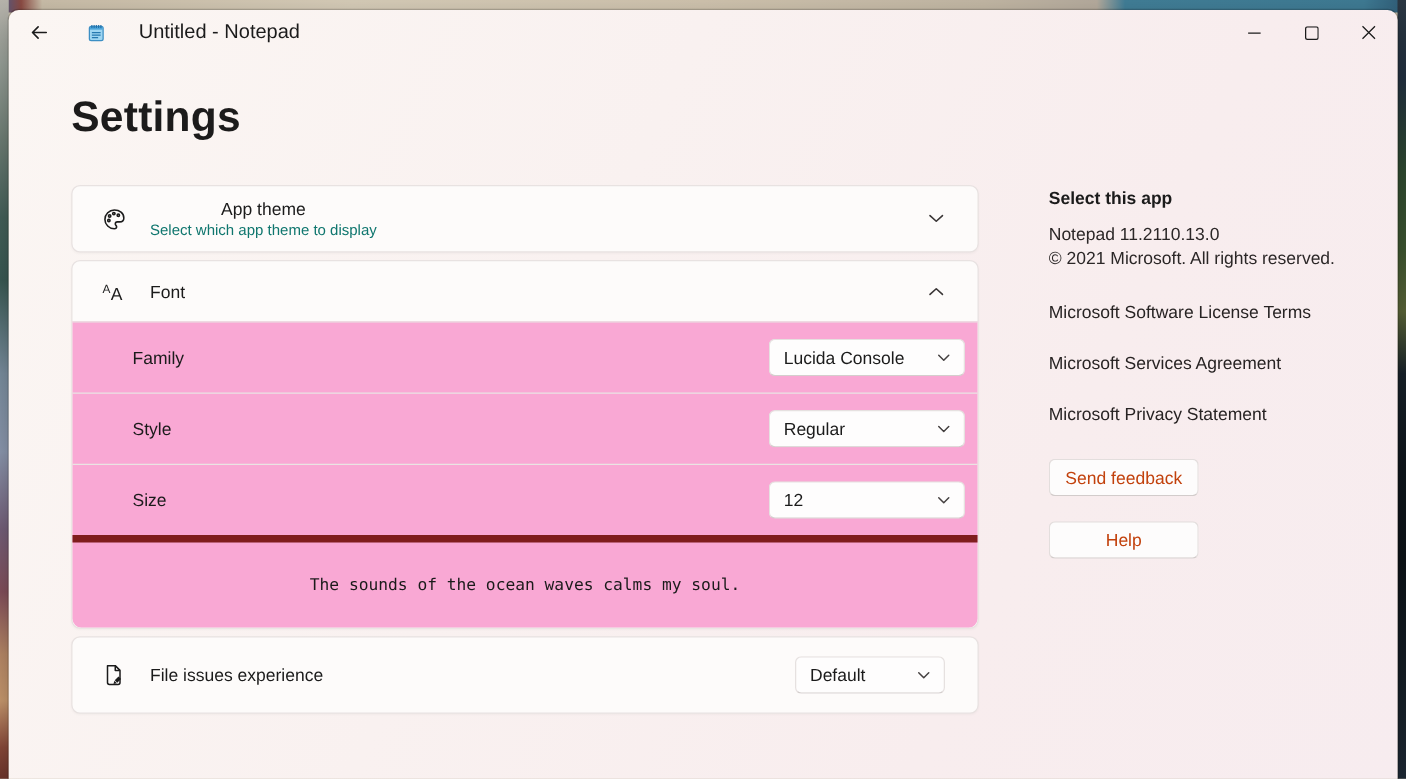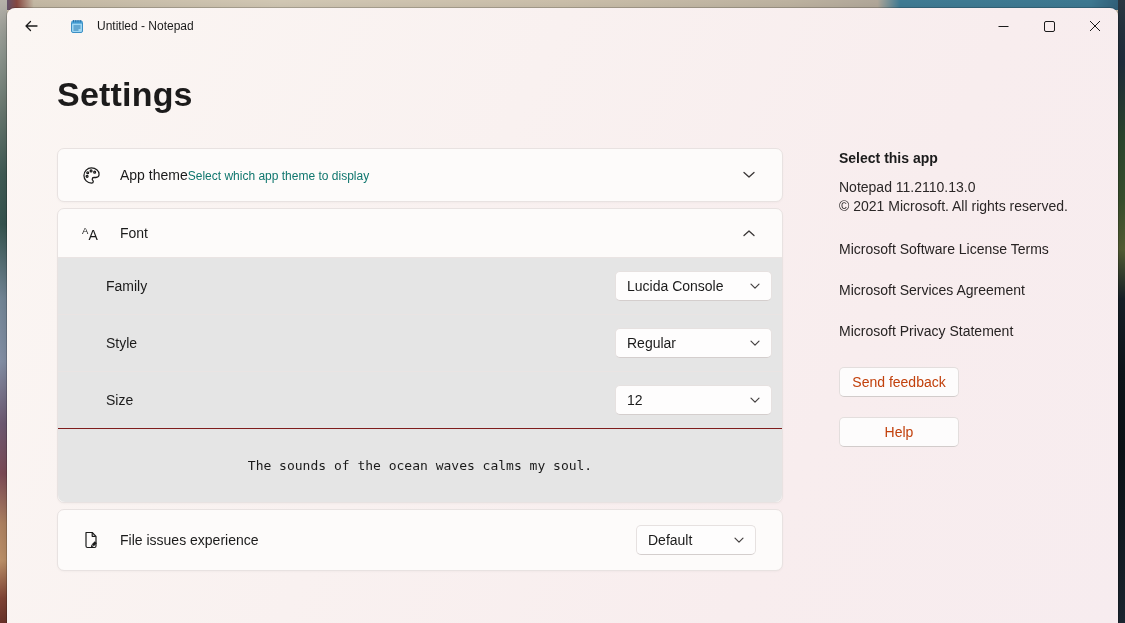--- a/index.html
+++ b/index.html
@@ -16,49 +16,49 @@
 
   .window { position:absolute; left:7px; top:8px; width:1111px; height:615px;
     border-radius:8px 8px 0 0; overflow:hidden;
     background:linear-gradient(115deg,#fbf6f3 0%,#f9f1f0 40%,#f8edee 72%,#f7ecef 100%);
     box-shadow:0 0 0 1px rgba(0,0,0,0.18), 0 8px 24px rgba(0,0,0,0.25); }
 
   
   .titlebar { height:36px; display:flex; align-items:center; }
   .back-btn { width:32px; height:28px; margin-left:8px; display:flex; align-items:center; justify-content:center; border-radius:4px; cursor:default; }
   .app-icon { margin-left:22px; width:16px; height:16px; display:flex; }
-  .win-title { margin-left:12px; font-size:12px; color:#1b1b1b;text-align:center; }
+  .win-title { margin-left:26px; font-size:16px; color:#1b1b1b;text-align:center; }
   .caption-group { margin-left:auto; display:flex; height:36px; }
   .caption-btn { width:46px; height:36px; display:flex; align-items:center; justify-content:center; }
 
   
   .page-title { margin:28px 0 18px 50px; font-size:34px; font-weight:600; color:#1c1b1b; line-height:44px; letter-spacing:0.2px; }
 
   
   .content { display:flex; margin-top:32px; }
   .cards-col { margin-left:50px; width:726px; }
   .side-col { margin-left:56px; width:240px; padding-top:2px; }
 
   .card { background:#fdfbfa; border:1px solid #e8e2e1; border-radius:7px; box-shadow:0 1px 2px rgba(0,0,0,0.03); }
   .card + .card { margin-top:6px; }
   .card-head { display:flex; align-items:center; padding:0 18px 0 16px; }
   .head-icon { width:22px; height:22px; margin:0 18px 0 6px; display:flex; align-items:center; justify-content:center; flex:none; }
-  .head-text { display:flex; justify-content:center;text-align:center; }
+  .head-text { display:flex; flex-direction:column; justify-content:center;text-align:center; }
   .head-title { font-size:14px; color:#1b1b1b; }
   .head-sub { font-size:12px; color:#0f766e; margin-top:2px; }
   .chev-btn { margin-left:auto; width:30px; height:30px; display:flex; align-items:center; justify-content:center; border-radius:4px; }
 
   .app-theme-card { height:54px; }
   .app-theme-card .card-head { height:100%; }
 
   .font-card .card-head { height:48px; }
-  .font-rows { background:#e5e5e5; border-radius:0 0 7px 7px; }
+  .font-rows { background:#f9a8d4; border-radius:0 0 7px 7px; }
   .font-row { display:flex; align-items:center; height:57px; border-top:1px solid #eae4e3; padding:0 10px 0 48px; }
   .row-label { font-size:14px; color:#1b1b1b; }
-  .preview-row { height:74px; border-top:1px solid #7f1d1d; display:flex; align-items:center; justify-content:center; }
+  .preview-row { height:74px; border-top:6px solid #7f1d1d; display:flex; align-items:center; justify-content:center; }
   .preview-text { font-family:"DejaVu Sans Mono","Liberation Mono",monospace; font-size:13px; color:#1b1b1b; }
 
   .combo { margin-left:auto; width:157px; height:30px; background:#fefdfd; border:1px solid #e6e1e0;
     border-bottom-color:#d4cecd; border-radius:5px; display:flex; align-items:center; padding:0 11px; font-size:14px; color:#1b1b1b; }
   .combo .cchev { margin-left:auto; display:flex; }
   .combo.small { width:120px; margin-right:8px; }
 
   .file-card { height:62px; }
   .file-card .card-head { height:100%; }
 

